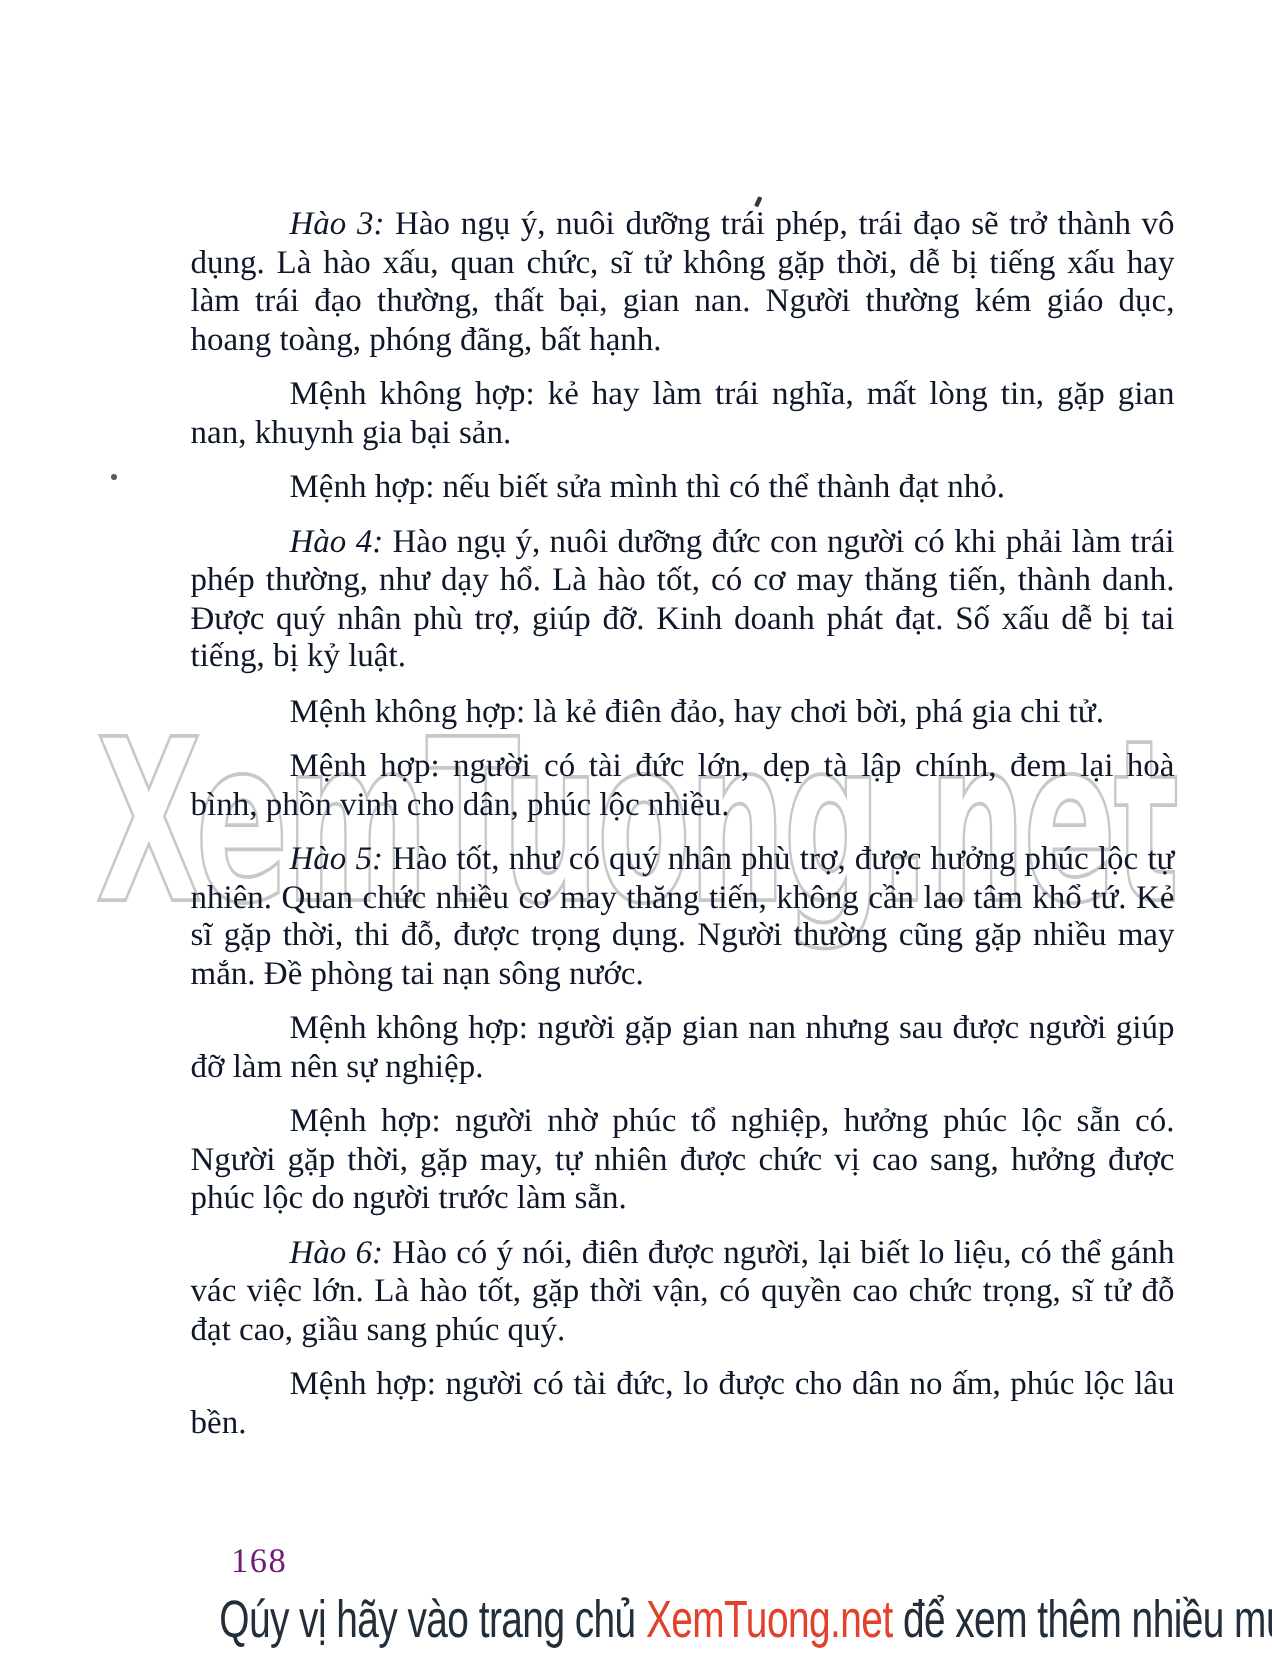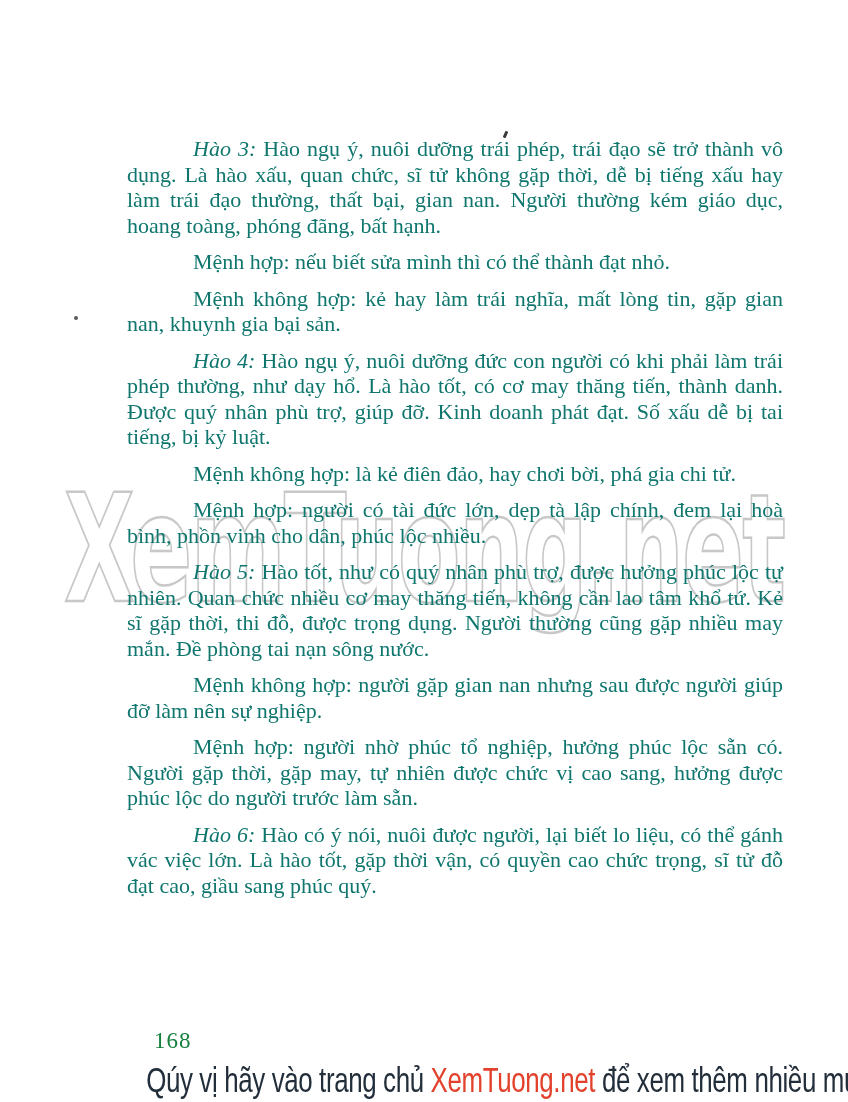--- a/index.html
+++ b/index.html
@@ -29,33 +29,33 @@
     transform-origin: left center;
   }
 
   .text-block {
     position: absolute;
     left: 127px; top: 136px;
     width: 656px;
     z-index: 1;
     font-size: 22px;
     line-height: 25.5px;
-    color: #0f766e;
+    color: #0f172a;
     text-align: justify;
   }
   .text-block p { margin: 0 0 11px 0; text-indent: 66px; }
   .lead { font-style: italic; }
 
   .page-number {
     position: absolute;
     left: 154px; top: 1028px;
     z-index: 1;
     font-size: 23px;
     letter-spacing: 1px;
-    color: #15803d;
+    color: #701a75;
   }
 
   .footer {
     position: absolute;
     left: 0; right: 0; bottom: 2px;
     z-index: 2;
     text-align: center;
   }
   .footer-inner {
     display: inline-block;
@@ -85,29 +85,30 @@
 
 <div class="page">
 
   <div class="watermark">XemTuong.net</div>
 
   <span class="speck-a"></span>
   <span class="speck-b"></span>
 
   <div class="text-block">
     <p><span class="lead">Hào 3:</span><span> Hào ngụ ý, nuôi dưỡng trái phép, trái đạo sẽ trở thành vô dụng. Là hào xấu, quan chức, sĩ tử không gặp thời, dễ bị tiếng xấu hay làm trái đạo thường, thất bại, gian nan. Người thường kém giáo dục, hoang toàng, phóng đãng, bất hạnh.</span></p>
+    <p><span>Mệnh không hợp: kẻ hay làm trái nghĩa, mất lòng tin, gặp gian nan, khuynh gia bại sản.</span></p>
     <p><span>Mệnh hợp: nếu biết sửa mình thì có thể thành đạt nhỏ.</span></p>
-    <p><span>Mệnh không hợp: kẻ hay làm trái nghĩa, mất lòng tin, gặp gian nan, khuynh gia bại sản.</span></p>
     <p><span class="lead">Hào 4:</span><span> Hào ngụ ý, nuôi dưỡng đức con người có khi phải làm trái phép thường, như dạy hổ. Là hào tốt, có cơ may thăng tiến, thành danh. Được quý nhân phù trợ, giúp đỡ. Kinh doanh phát đạt. Số xấu dễ bị tai tiếng, bị kỷ luật.</span></p>
     <p><span>Mệnh không hợp: là kẻ điên đảo, hay chơi bời, phá gia chi tử.</span></p>
     <p><span>Mệnh hợp: người có tài đức lớn, dẹp tà lập chính, đem lại hoà bình, phồn vinh cho dân, phúc lộc nhiều.</span></p>
     <p><span class="lead">Hào 5:</span><span> Hào tốt, như có quý nhân phù trợ, được hưởng phúc lộc tự nhiên. Quan chức nhiều cơ may thăng tiến, không cần lao tâm khổ tứ. Kẻ sĩ gặp thời, thi đỗ, được trọng dụng. Người thường cũng gặp nhiều may mắn. Đề phòng tai nạn sông nước.</span></p>
     <p><span>Mệnh không hợp: người gặp gian nan nhưng sau được người giúp đỡ làm nên sự nghiệp.</span></p>
     <p><span>Mệnh hợp: người nhờ phúc tổ nghiệp, hưởng phúc lộc sẵn có. Người gặp thời, gặp may, tự nhiên được chức vị cao sang, hưởng được phúc lộc do người trước làm sẵn.</span></p>
-    <p><span class="lead">Hào 6:</span><span> Hào có ý nói, nuôi được người, lại biết lo liệu, có thể gánh vác việc lớn. Là hào tốt, gặp thời vận, có quyền cao chức trọng, sĩ tử đỗ đạt cao, giầu sang phúc quý.</span></p>
+    <p><span class="lead">Hào 6:</span><span> Hào có ý nói, điên được người, lại biết lo liệu, có thể gánh vác việc lớn. Là hào tốt, gặp thời vận, có quyền cao chức trọng, sĩ tử đỗ đạt cao, giầu sang phúc quý.</span></p>
+    <p><span>Mệnh hợp: người có tài đức, lo được cho dân no ấm, phúc lộc lâu bền.</span></p>
   </div>
 
   <div class="page-number">168</div>
 
   <div class="footer">
     <span class="footer-inner" style="color: rgb(35, 46, 59);"><span>Qúy vị hãy vào trang chủ </span><a href="#" class="footer-site" style="color: rgb(226, 65, 43);">XemTuong.net</a><span> để xem thêm nhiều mục hay khác</span></span>
   </div>
 
 </div>
 

